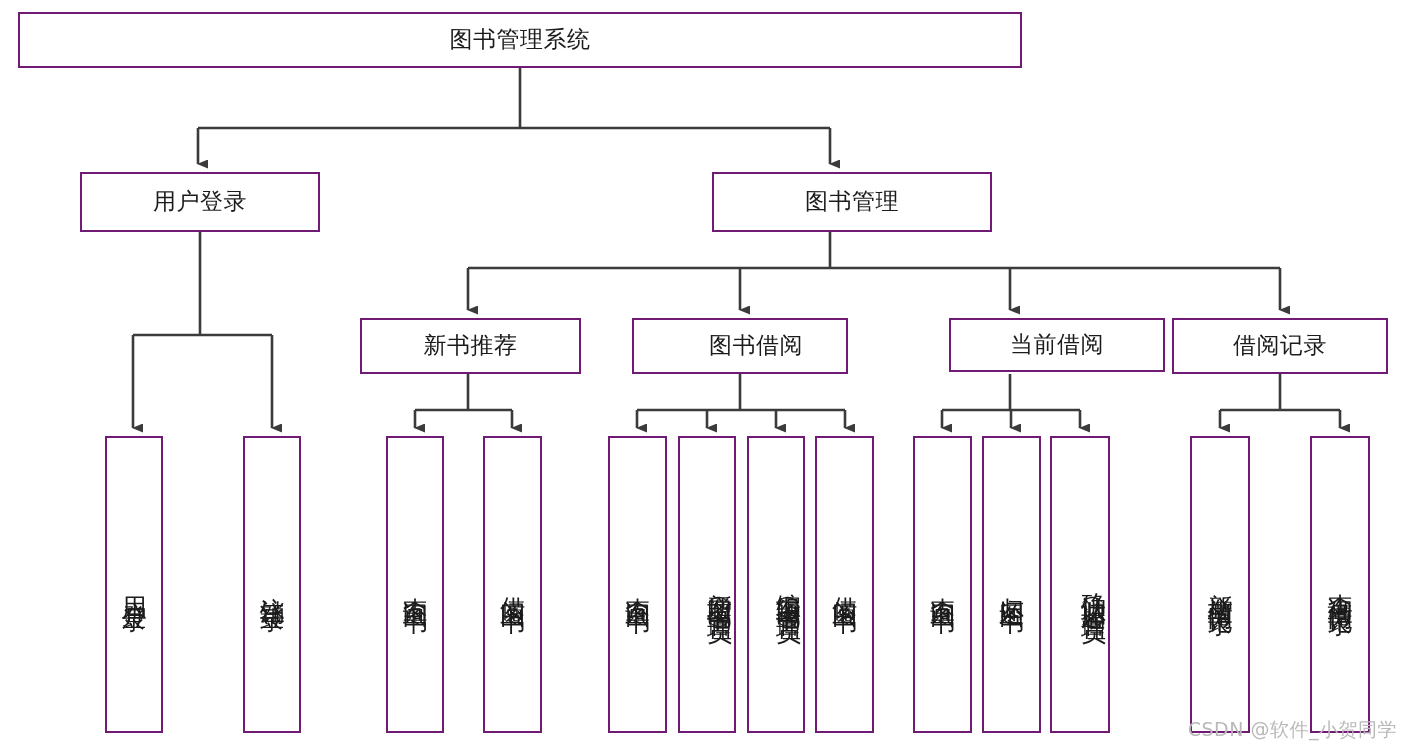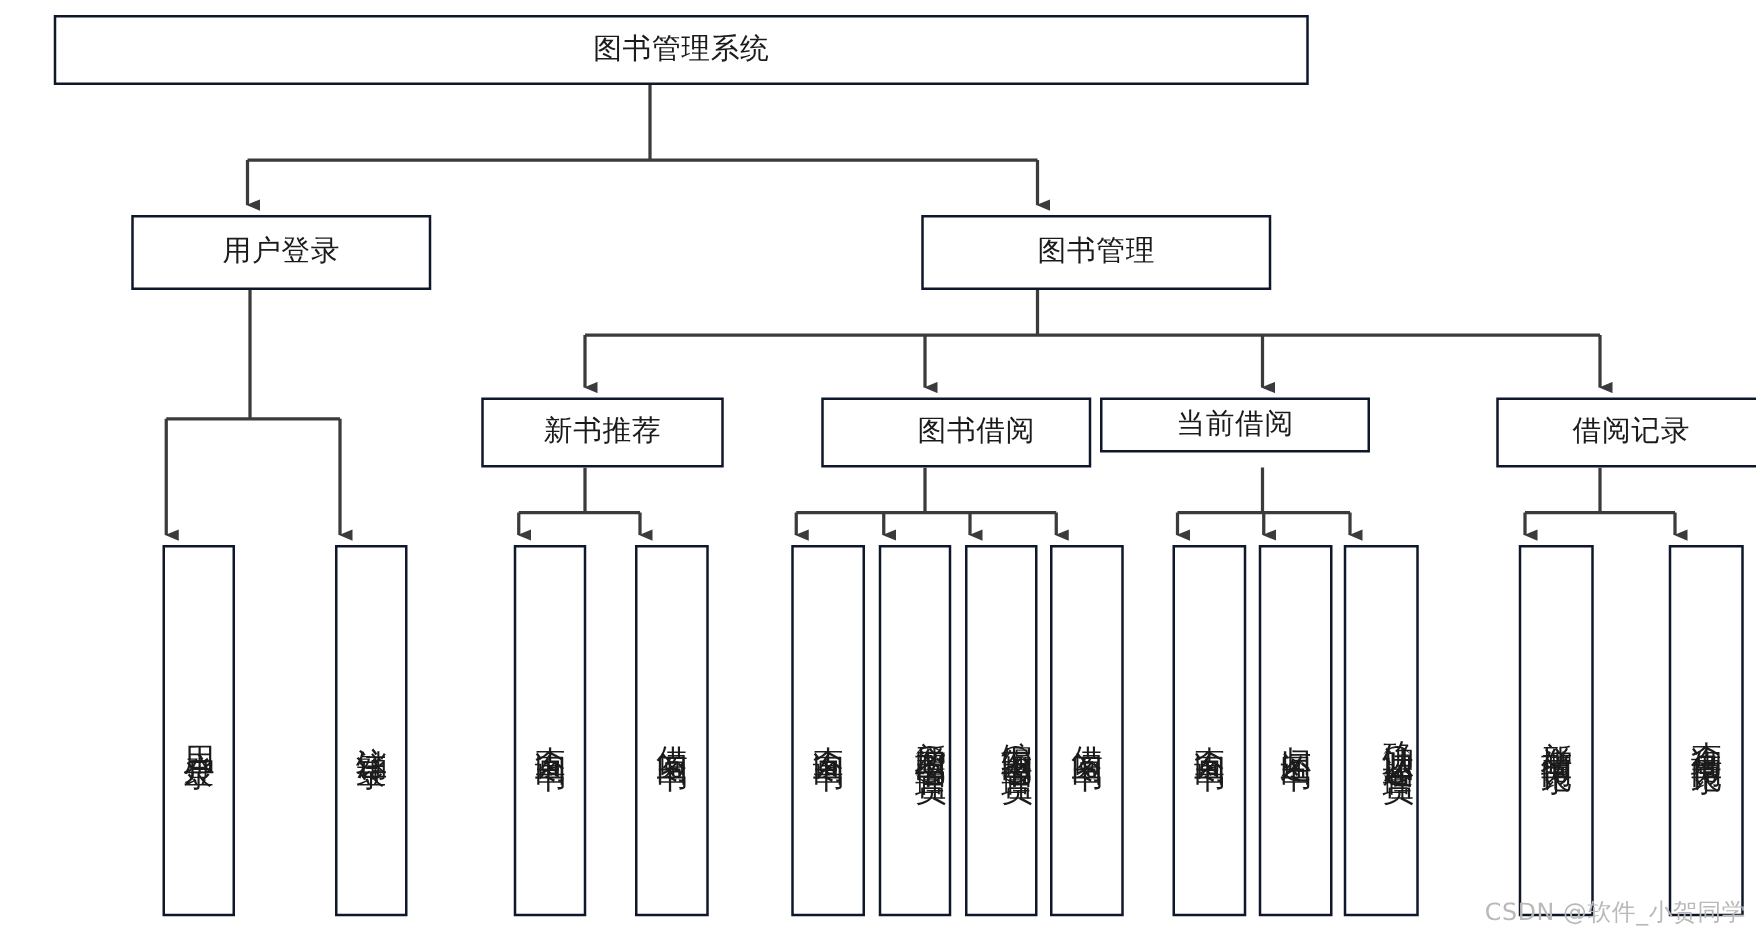--- a/index.html
+++ b/index.html
@@ -24,29 +24,28 @@
     position: absolute;
     left: 0;
     top: 0;
     width: 1405px;
     height: 747px;
     pointer-events: none;
   }
   .node {
     position: absolute;
     box-sizing: border-box;
-    border: 2px solid #0f172a;
+    border: 2px solid #701a75;
     background: #ffffff;
     display: flex;
     align-items: center;
     justify-content: center;
     color: #1b1b1b;
     line-height: 1.18;
     text-align: center;
-    margin-left: 25px;
   }
   .node.horiz {
     font-size: 23px;
     letter-spacing: 0.5px;
   }
   .node.vert {
     writing-mode: vertical-rl;
     text-orientation: upright;
     font-size: 25px;
     letter-spacing: 4px;
@@ -137,27 +136,27 @@
     <span class="lbl">图书管理系统</span>
   </div>
 
   <div class="node horiz" style="left:80px; top:172px; width:240px; height:60px;">
     <span class="lbl">用户登录</span>
   </div>
   <div class="node horiz" style="left:712px; top:172px; width:280px; height:60px;">
     <span class="lbl">图书管理</span>
   </div>
 
-  <div class="node horiz" style="left:360px; top:318px; width:194px; height:56px;">
+  <div class="node horiz" style="left:360px; top:318px; width:221px; height:56px;">
     <span class="lbl">新书推荐</span>
   </div>
   <div class="node horiz" style="left:632px; top:318px; width:216px; height:56px;padding-left:32px;">
     <span class="lbl">图书借阅</span>
   </div>
-  <div class="node horiz" style="left:855px; top:318px; width:216px; height:44px;">
+  <div class="node horiz" style="left:949px; top:318px; width:216px; height:54px;">
     <span class="lbl">当前借阅</span>
   </div>
   <div class="node horiz" style="left:1172px; top:318px; width:216px; height:56px;justify-content:center;">
     <span class="lbl">借阅记录</span>
   </div>
 
   <div class="node vert mid" style="left:105px; top:436px; width:58px; height:297px;">
     <span class="lbl">用户登录</span>
   </div>
   <div class="node vert mid" style="left:243px; top:436px; width:58px; height:297px;">

